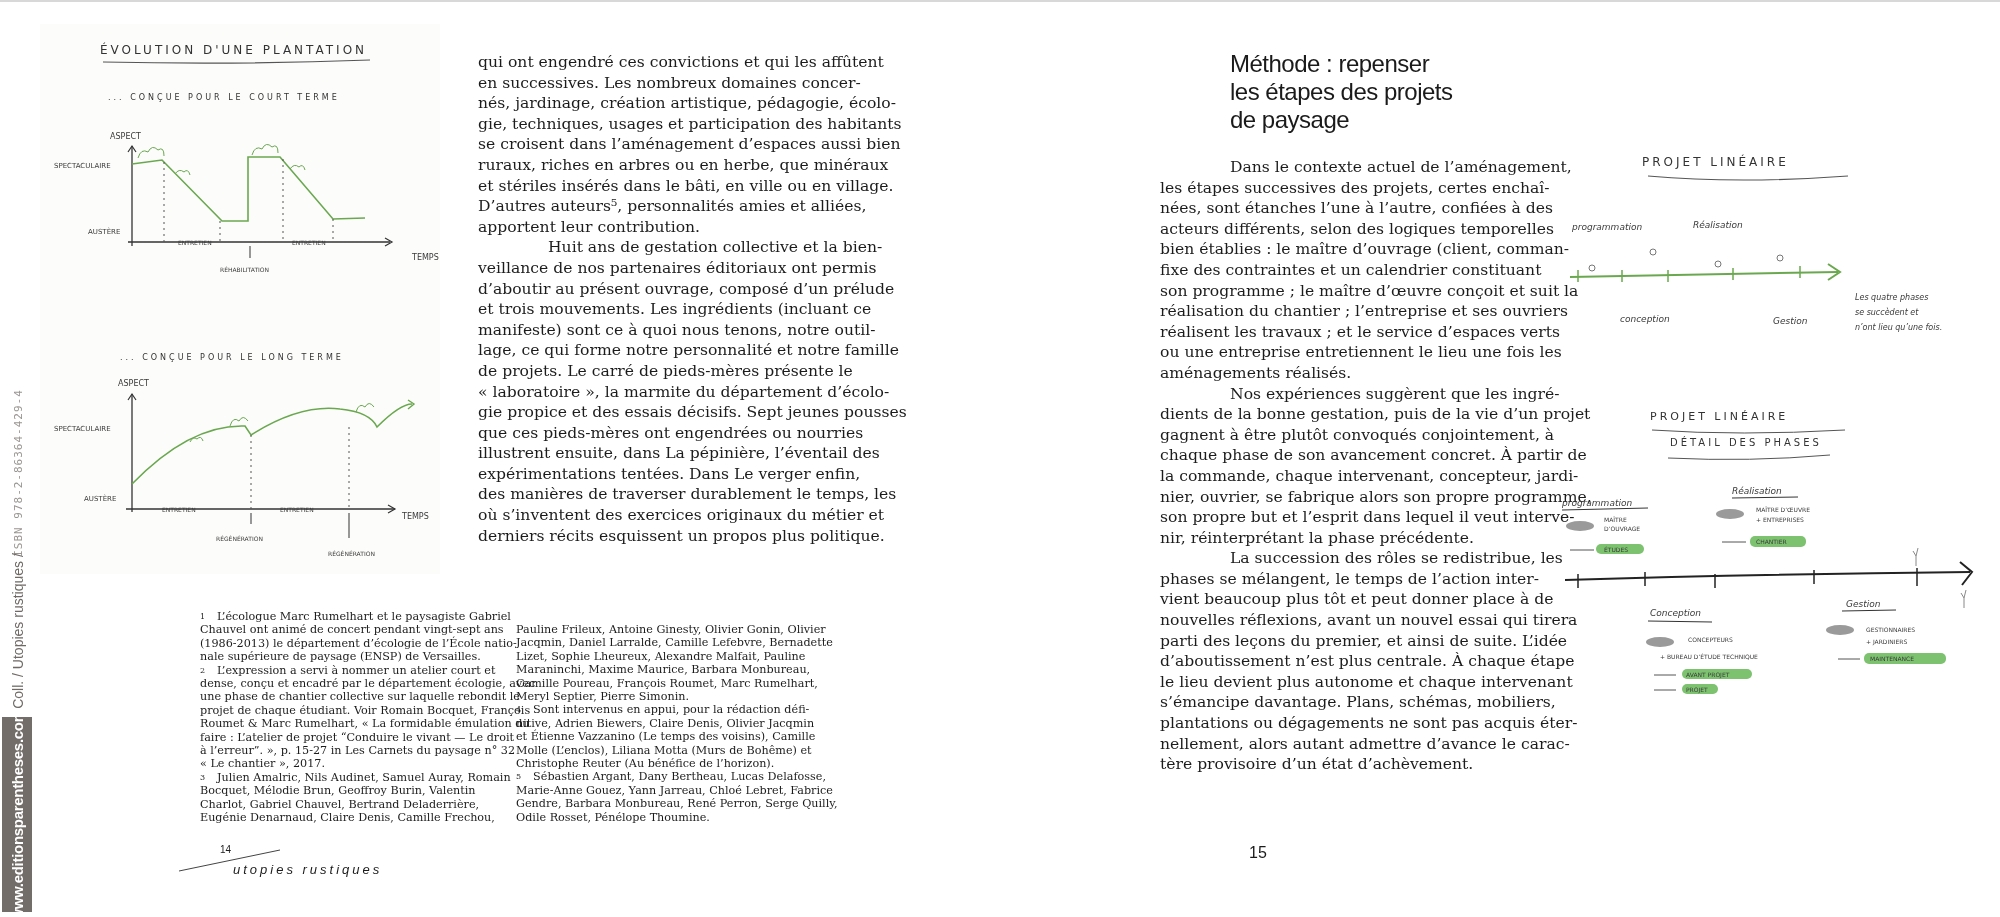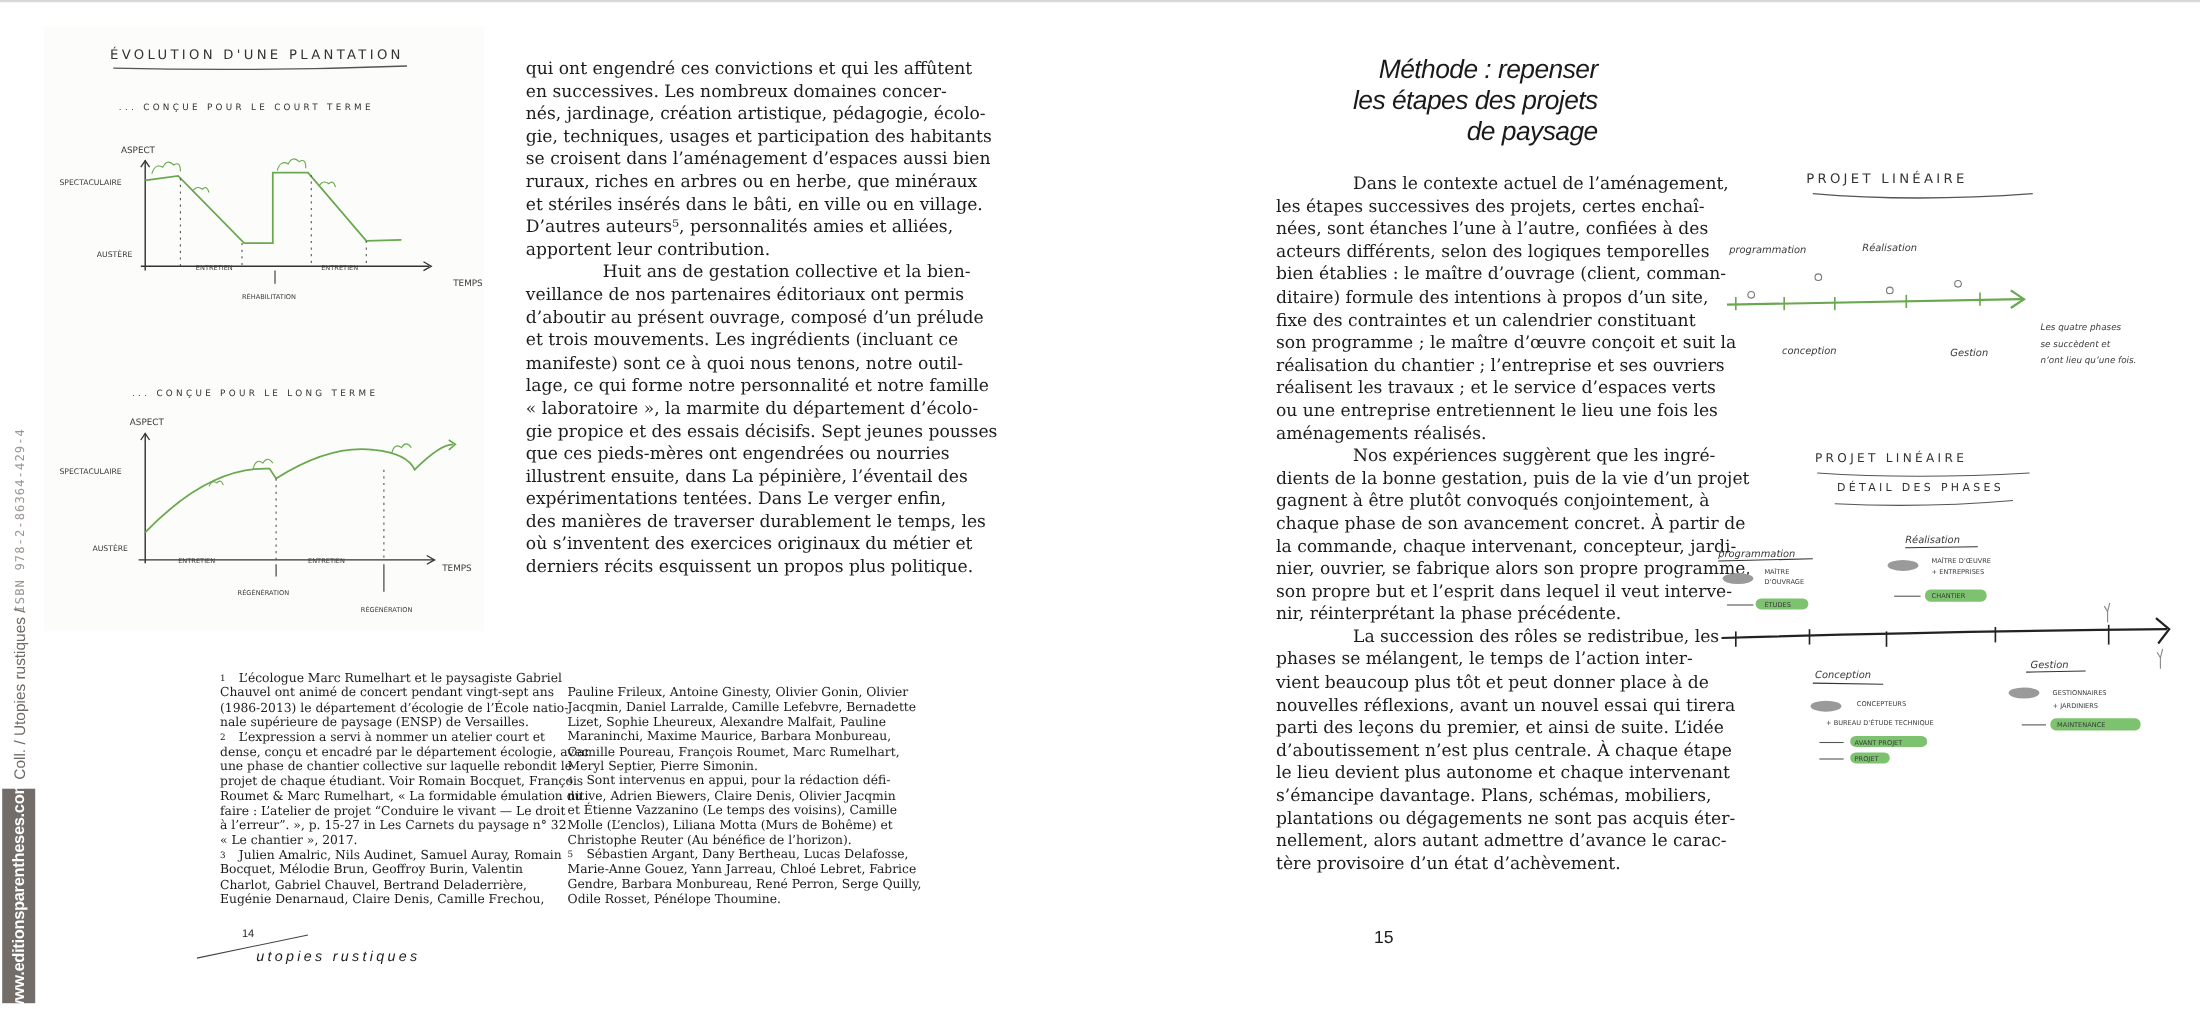--- a/index.html
+++ b/index.html
@@ -28,21 +28,21 @@
   .col { position:absolute; font-size:15.6px; line-height:20.6px; text-align:justify; }
   .col .line { display:block; text-align:justify; text-align-last:justify; white-space:nowrap; }
   .col .line.last { text-align-last:left; }
   .col .line.ind { padding-left:70px; }
 
   .notes { position:absolute; font-size:11.2px; line-height:13.4px; }
   .notes .line { display:block; white-space:nowrap; }
   .notes sup { font-size:8px; vertical-align:top; margin-right:12px; }
 
   .heading { position:absolute; left:1230px; top:50px; font-family:"Liberation Sans", sans-serif;
-         font-style:italic; font-size:24px; line-height:28px; color:#1a1a1a; letter-spacing:-0.5px;text-align:right; }
+         font-size:24px; line-height:28px; color:#1a1a1a; letter-spacing:-0.5px; }
   .pg14 { position:absolute; left:220px; top:844px; font-family:"Liberation Sans", sans-serif; font-size:10px;text-align:right; }
   .pg15 { position:absolute; left:1249px; top:844px; font-family:Liberation Sans, sans-serif; font-size:16px; }
   .runner { position:absolute; left:233px; top:862px; font-family:"Liberation Sans", sans-serif; font-style:italic;
          font-size:13px; letter-spacing:3px; }
 </style>
 </head>
 <body>
 
 <div class="topbar"></div>
 
@@ -123,20 +123,21 @@
     <span class="line">ruraux, riches en arbres ou en herbe, que minéraux</span>
     <span class="line">et stériles insérés dans le bâti, en ville ou en village.</span>
     <span class="line">D’autres auteurs⁵, personnalités amies et alliées,</span>
     <span class="line last">apportent leur contribution.</span>
     <span class="line ind">Huit ans de gestation collective et la bien-</span>
     <span class="line">veillance de nos partenaires éditoriaux ont permis</span>
     <span class="line">d’aboutir au présent ouvrage, composé d’un prélude</span>
     <span class="line">et trois mouvements. Les ingrédients (incluant ce</span>
     <span class="line">manifeste) sont ce à quoi nous tenons, notre outil-</span>
     <span class="line">lage, ce qui forme notre personnalité et notre famille</span>
+    <span class="line">de projets. Le carré de pieds-mères présente le</span>
     <span class="line">« laboratoire », la marmite du département d’écolo-</span>
     <span class="line">gie propice et des essais décisifs. Sept jeunes pousses</span>
     <span class="line">que ces pieds-mères ont engendrées ou nourries</span>
     <span class="line">illustrent ensuite, dans La pépinière, l’éventail des</span>
     <span class="line">expérimentations tentées. Dans Le verger enfin,</span>
     <span class="line">des manières de traverser durablement le temps, les</span>
     <span class="line">où s’inventent des exercices originaux du métier et</span>
     <span class="line last">derniers récits esquissent un propos plus politique.</span>
   </div>
 
@@ -186,21 +187,20 @@
   <div>Méthode : repenser</div>
   <div>les étapes des projets</div>
   <div>de paysage</div>
 </div>
 <div class="col" id="right-col" style="left:1160px;top:157px;width:364px;">
     <span class="line ind">Dans le contexte actuel de l’aménagement,</span>
     <span class="line">les étapes successives des projets, certes enchaî-</span>
     <span class="line">nées, sont étanches l’une à l’autre, confiées à des</span>
     <span class="line">acteurs différents, selon des logiques temporelles</span>
     <span class="line">bien établies : le maître d’ouvrage (client, comman-</span>
-    <span class="line">ditaire) formule des intentions à propos d’un site,</span>
     <span class="line">fixe des contraintes et un calendrier constituant</span>
     <span class="line">son programme ; le maître d’œuvre conçoit et suit la</span>
     <span class="line">réalisation du chantier ; l’entreprise et ses ouvriers</span>
     <span class="line">réalisent les travaux ; et le service d’espaces verts</span>
     <span class="line">ou une entreprise entretiennent le lieu une fois les</span>
     <span class="line last">aménagements réalisés.</span>
     <span class="line ind">Nos expériences suggèrent que les ingré-</span>
     <span class="line">dients de la bonne gestation, puis de la vie d’un projet</span>
     <span class="line">gagnent à être plutôt convoqués conjointement, à</span>
     <span class="line">chaque phase de son avancement concret. À partir de</span>

